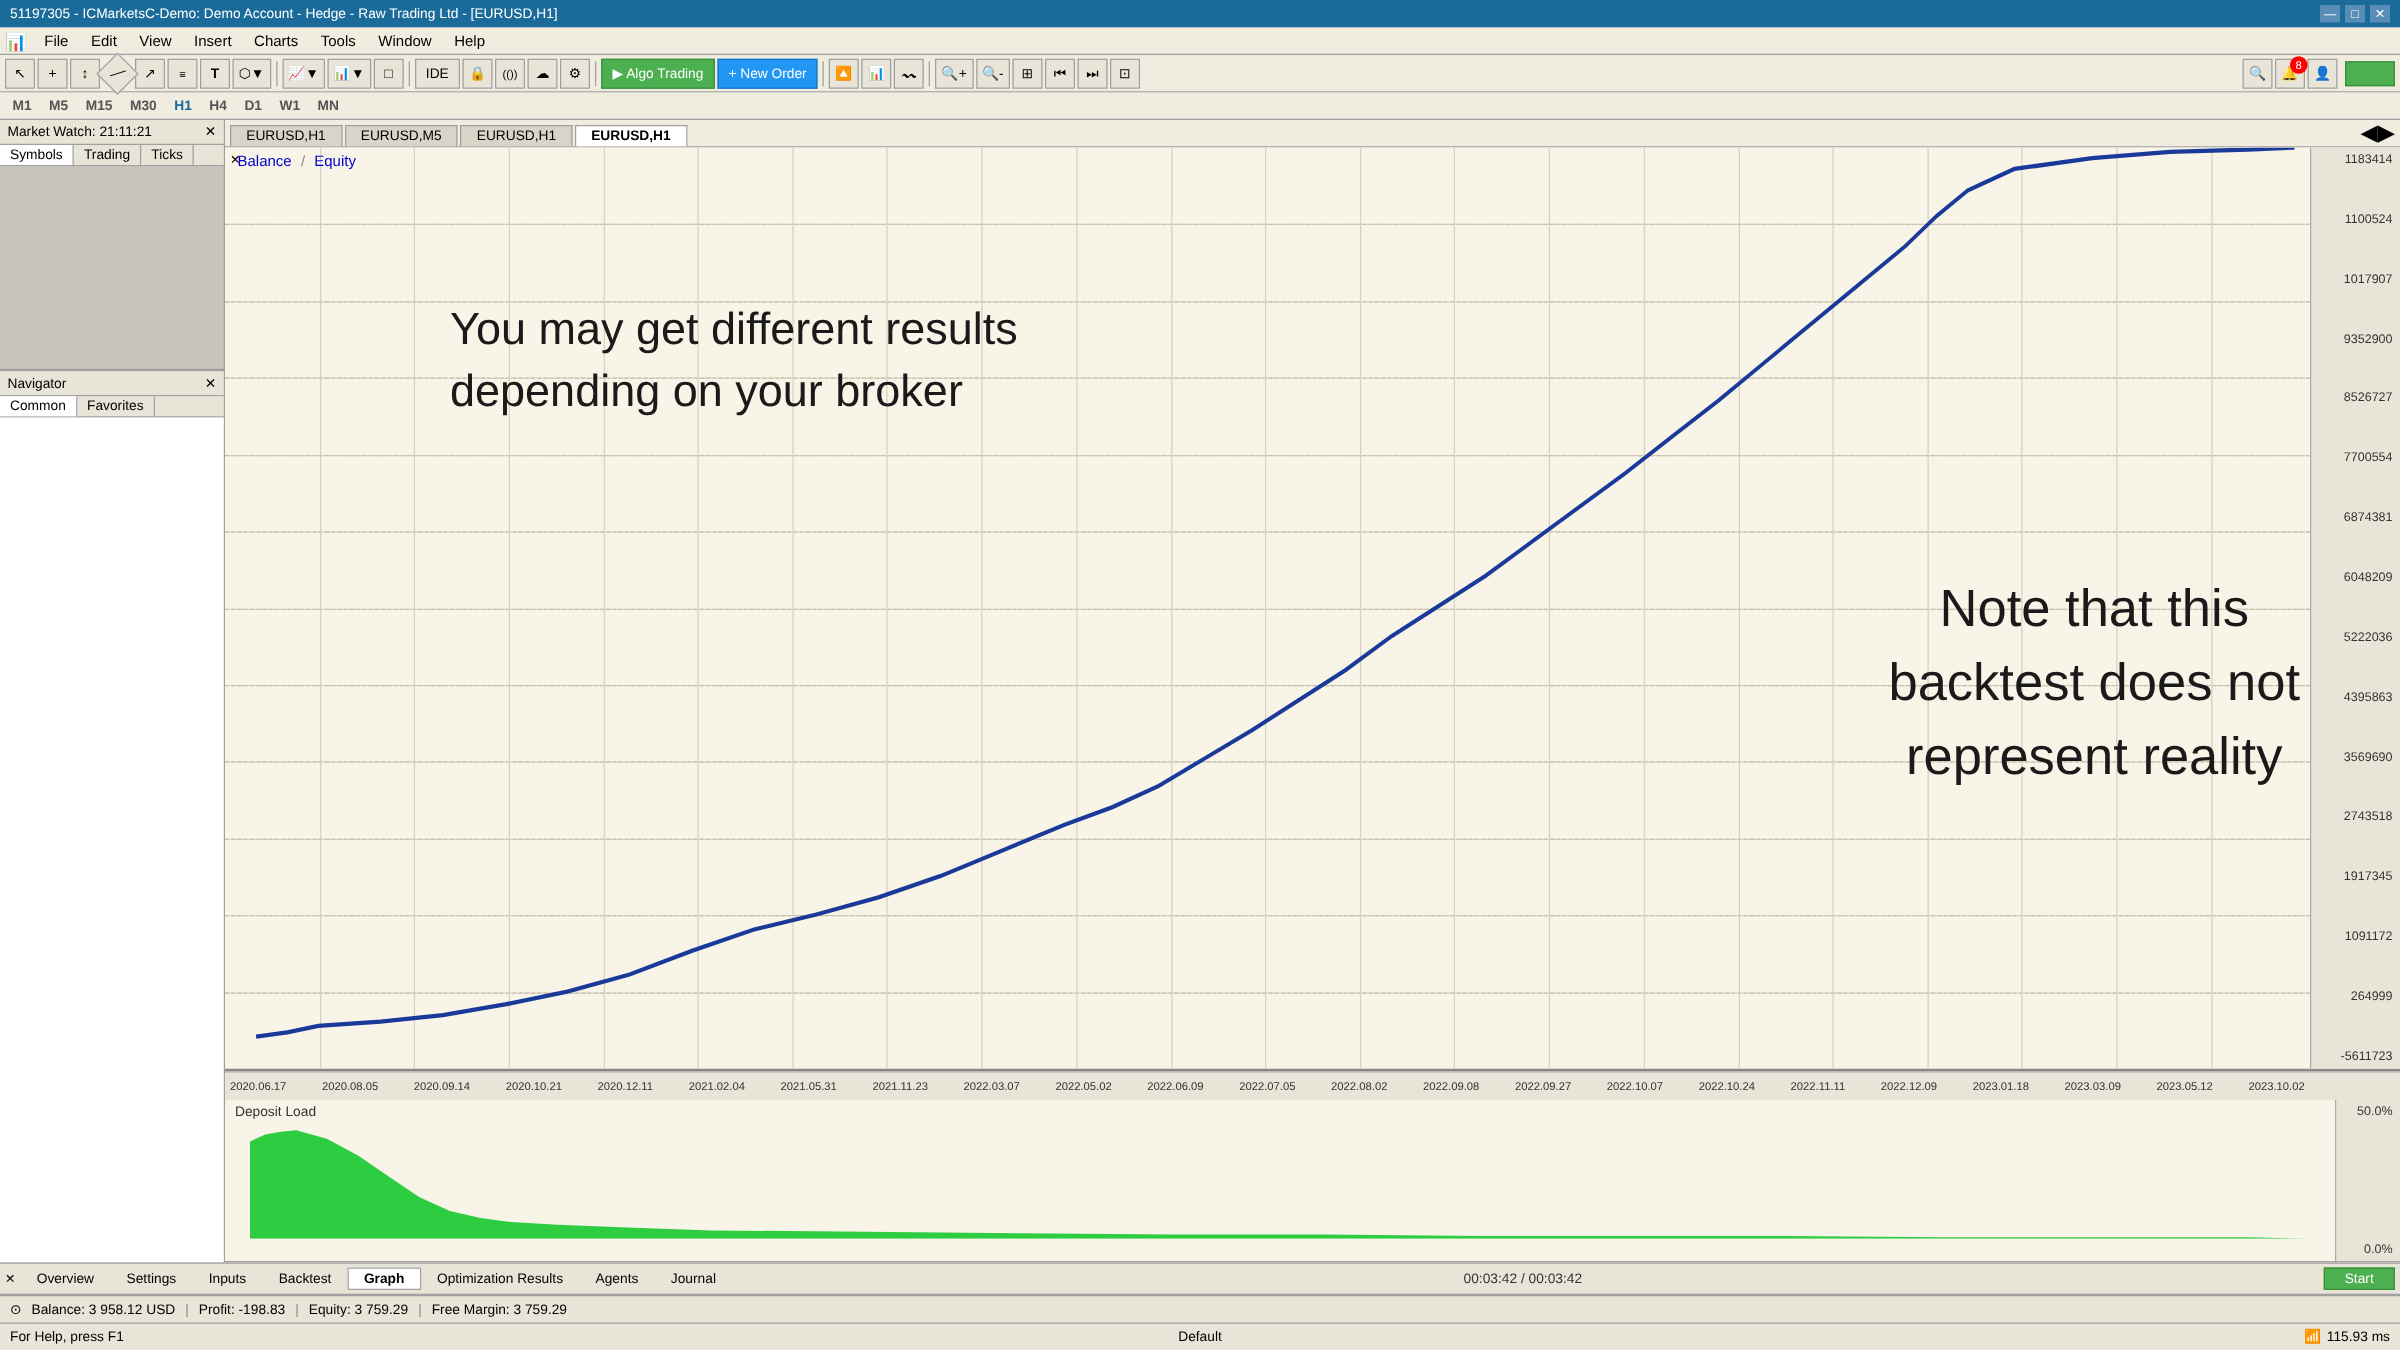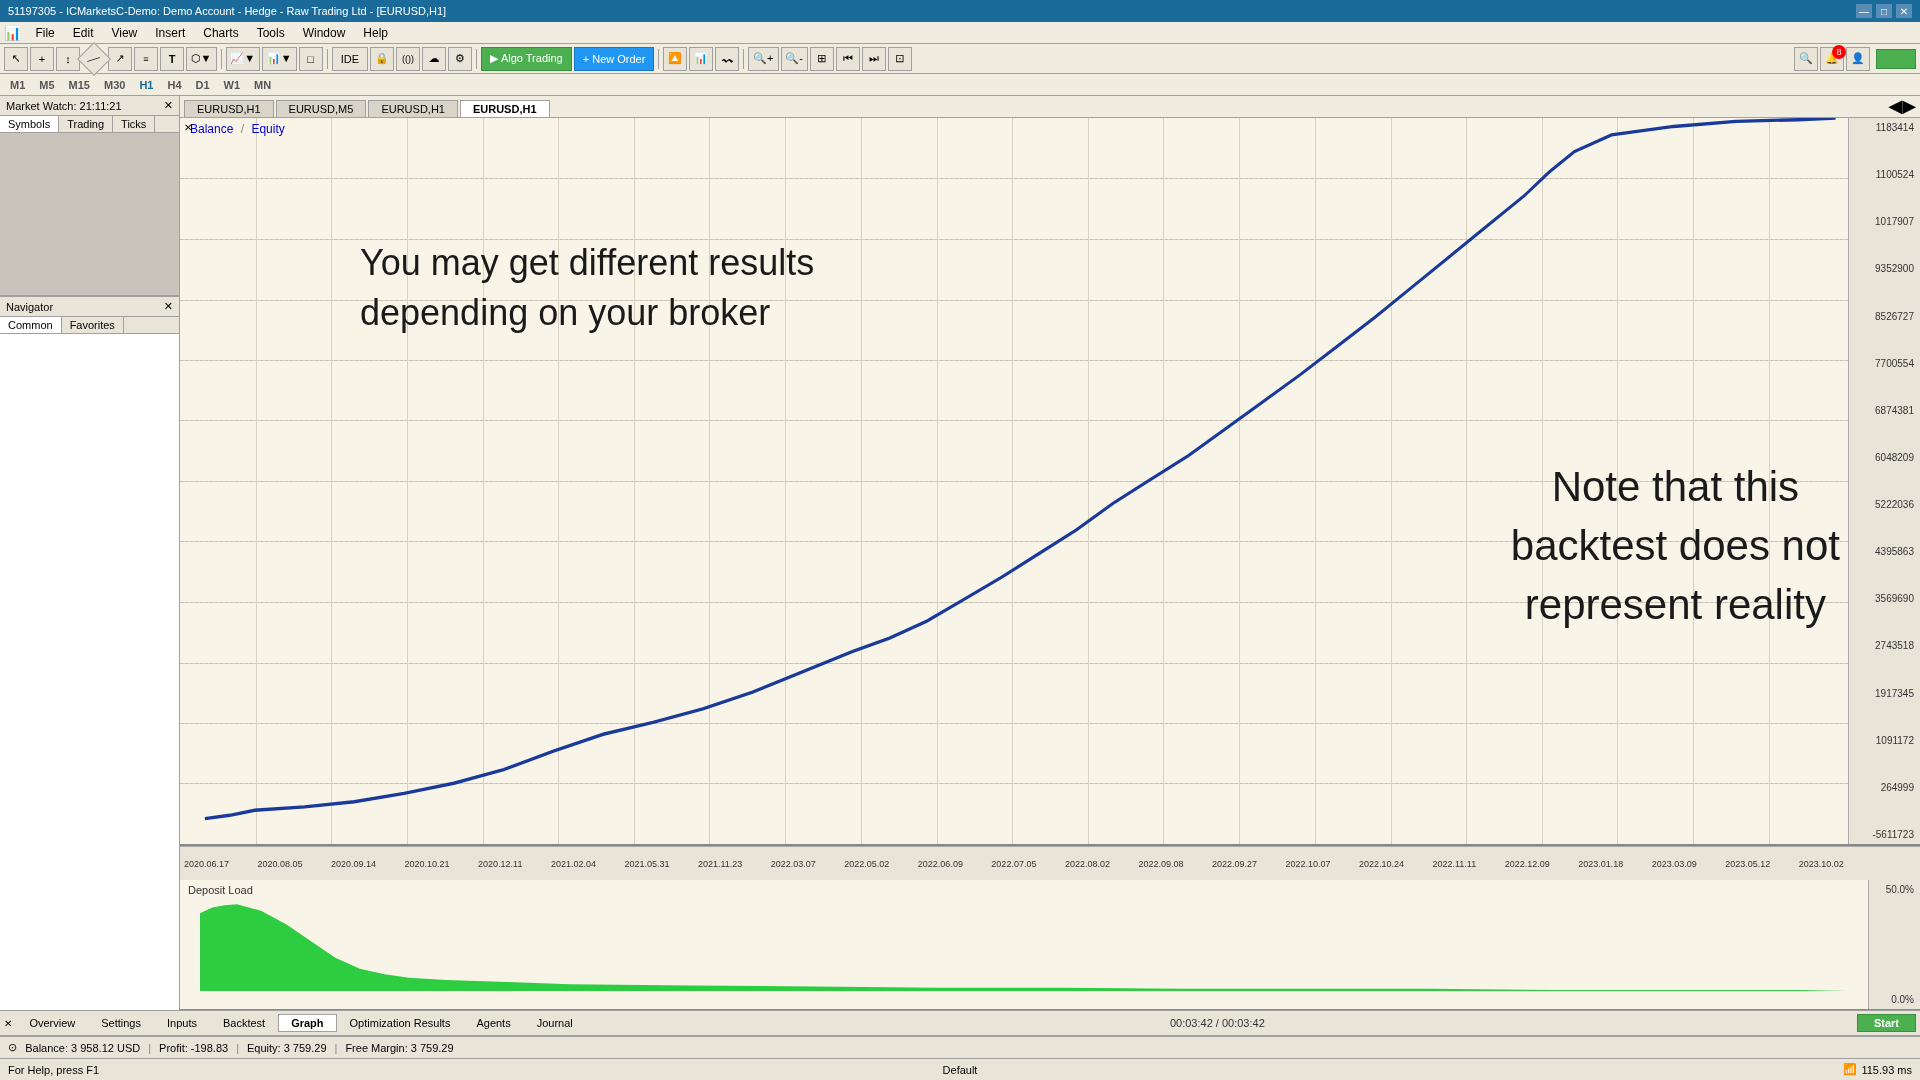--- a/index.html
+++ b/index.html
@@ -257,21 +257,21 @@
       font-size: 10px;
       color: #333;
       display: flex;
       flex-direction: column;
       justify-content: space-between;
       padding: 4px 2px;
     }
 
     
     #x-axis {
-      height: 34px;
+      height: 23px;
       background: #e8e4d8;
       border-top: 1px solid #aaa;
       display: flex;
       align-items: center;
       padding: 0 4px;
       font-size: 9px;
       color: #333;
       position: relative;
     }
     #x-axis-labels {
@@ -298,21 +298,21 @@
     }
     .bottom-tab.active { background: white; border: 1px solid #a0a0a0; font-weight: bold; }
     #start-btn {
       margin-left: auto;
       padding: 2px 16px;
       background: #4CAF50;
       color: white;
       border: 1px solid #3a8f3a;
       cursor: pointer;
       font-size: 11px;
-      font-weight: bold;
+      font-weight: normal;
     }
     #time-display {
       margin-left: auto;
       font-size: 11px;
       color: #333;
       margin-right: 8px;
     }
 
     
     #status-bar {

